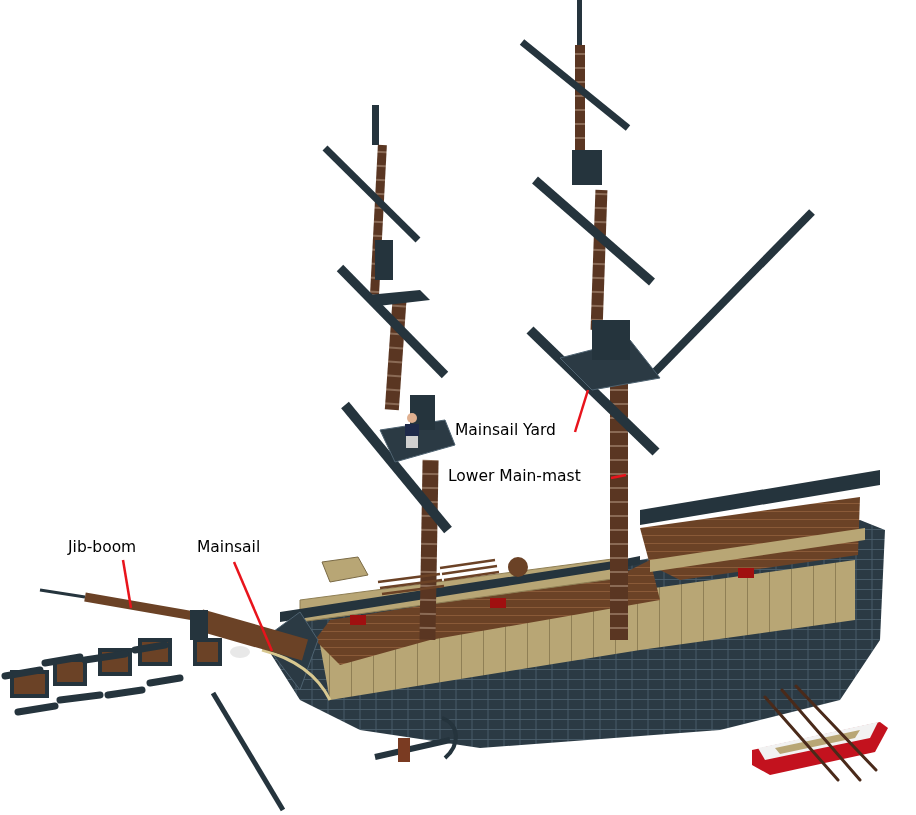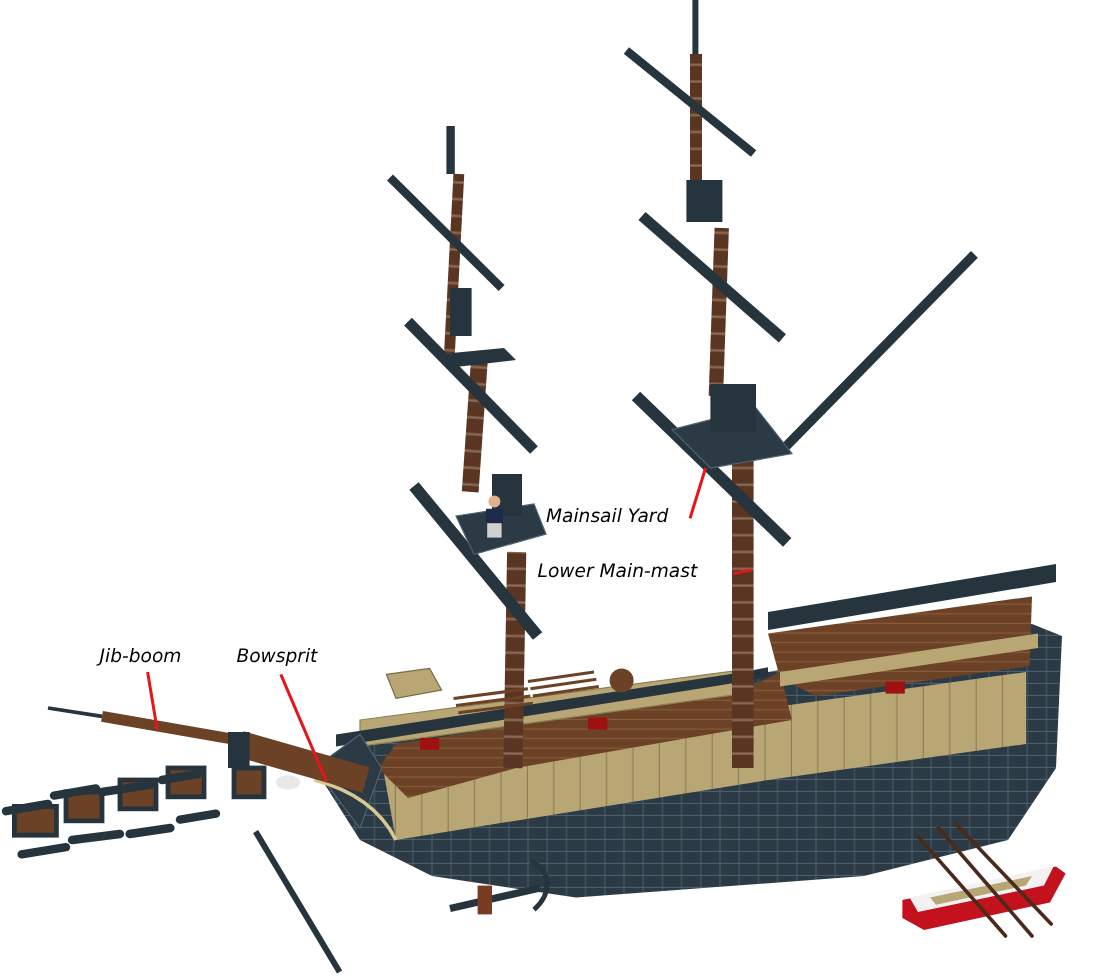--- a/index.html
+++ b/index.html
@@ -1,17 +1,17 @@
 <!DOCTYPE html>
 <html><head>
 <meta charset="utf-8">
 <style>
   html,body{margin:0;padding:0;background:#ffffff;}
   body{width:916px;height:815px;position:relative;overflow:hidden;font-family:"DejaVu Sans",sans-serif;}
-  #stage{position:absolute;left:0;top:0;width:916px;height:815px;font-style:italic;}
+  #stage{position:absolute;left:0;top:0;width:916px;height:815px;}
   .label{position:absolute;font-size:15.5px;color:#000;white-space:nowrap;line-height:1;}
 </style>
 </head>
 <body>
 
 <div id="stage">
 <svg width="916" height="815" viewBox="0 0 916 815" xmlns="http://www.w3.org/2000/svg">
   <defs>
     <pattern id="band" width="10" height="14" patternUnits="userSpaceOnUse">
       <rect width="10" height="14" fill="#5a3622"></rect>
@@ -155,15 +155,15 @@
   <g stroke="#e8141c" stroke-width="2.5">
     <line x1="575" y1="432" x2="588" y2="390"></line>
     <line x1="611" y1="478" x2="626" y2="475"></line>
     <line x1="123" y1="560" x2="131" y2="608"></line>
     <line x1="234" y1="562" x2="272" y2="651"></line>
   </g>
 </svg>
 
   <div class="label" style="left:455px;top:423px">Mainsail Yard</div>
   <div class="label" style="left:448px;top:469px">Lower Main-mast</div>
-  <div class="label" style="left:83px;top:540px">Jib-boom</div>
-  <div class="label" style="left:197px;top:540px">Bowsprit</div>
+  <div class="label" style="left:68px;top:540px">Jib-boom</div>
+  <div class="label" style="left:197px;top:540px">Mainsail</div>
 </div>
 
 </body></html>

